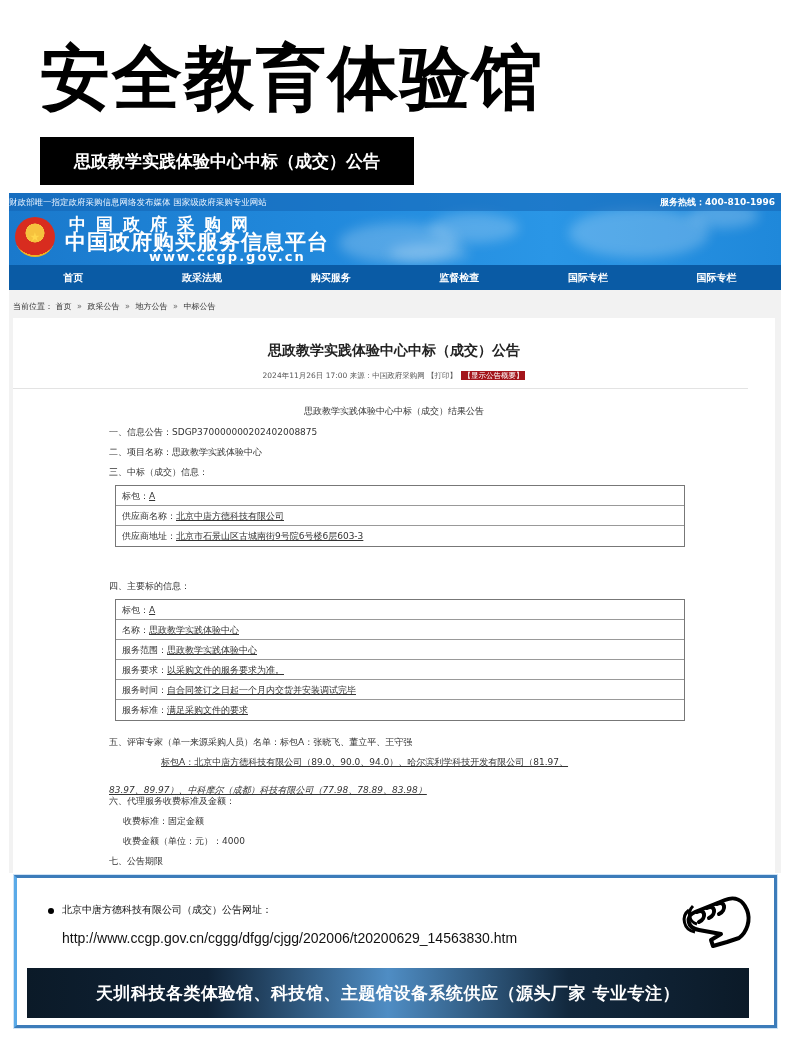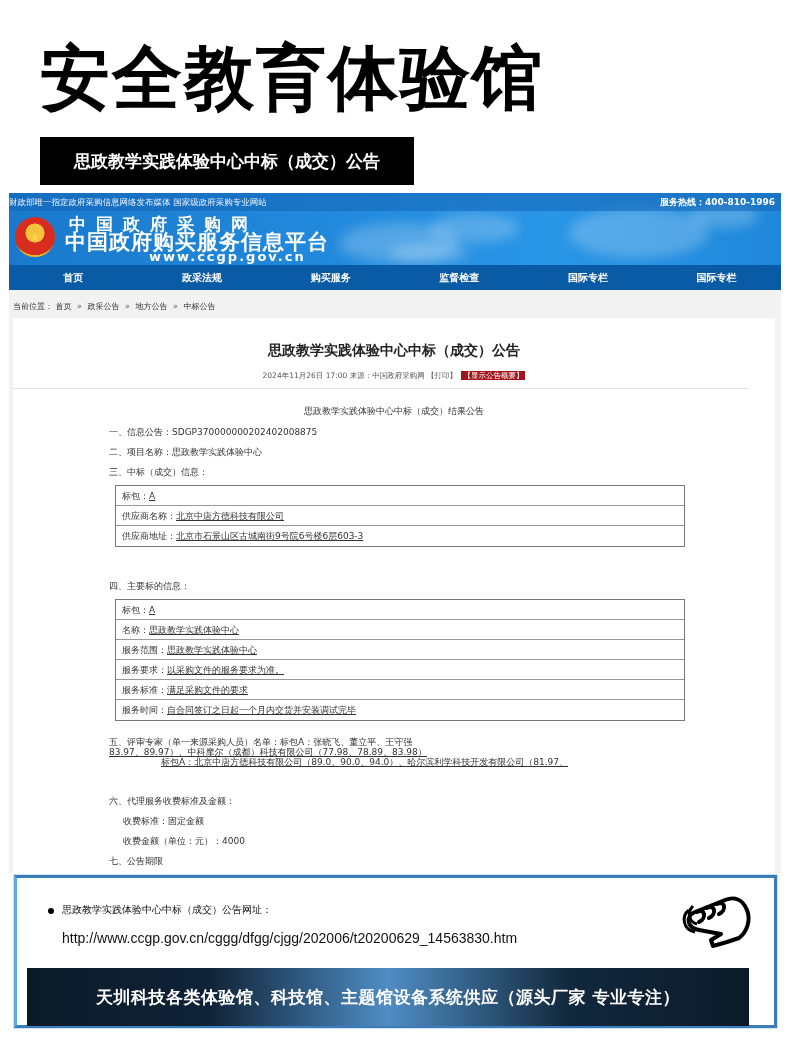--- a/index.html
+++ b/index.html
@@ -74,21 +74,21 @@
     .card {
       position: absolute; left: 14px; top: 875px; width: 763px; height: 153px;
       background: #fff; border: 3px solid #3c7cba; border-left-color: #5aaae8;
       box-shadow: 0 0 0 1px #cfe3f5;
     }
     .card-bullet { position: absolute; left: 31px; top: 30px; width: 6px; height: 6px; border-radius: 50%; background: #000; }
     .card-label { position: absolute; left: 45px; top: 25px; font-size: 10px; color: #111; }
     .card-url { position: absolute; left: 45px; top: 52px; font-size: 14px; color: #111; font-family: "Liberation Sans", sans-serif; }
     .hand { position: absolute; left: 660px; top: 12px; width: 78px; height: 62px; }
     .banner {
-      position: absolute; left: 10px; top: 90px; width: 722px; height: 58px;
+      position: absolute; left: 10px; top: 90px; width: 722px; height: 50px;
       background: linear-gradient(90deg, #0b1a28 0%, #0f2236 25%, #4f8dc4 50%, #12283d 75%, #0b1a28 100%);
       color: #fff; font-size: 17px; font-weight: bold; display: flex; align-items: center; justify-content: center;
       letter-spacing: 0.5px;
     }
   </style>
 </head>
 <body>
 
 <div class="hero-title">安全教育体验馆</div>
 <div class="hero-badge">思政教学实践体验中心中标（成交）公告</div>
@@ -151,37 +151,37 @@
       <div class="row"><span>供应商地址：</span><span class="val">北京市石景山区古城南街9号院6号楼6层603-3</span></div>
     </div>
 
     <div class="line" style="top:262px;">四、主要标的信息：</div>
 
     <div class="tbl" style="top:281px;">
       <div class="row"><span>标包：</span><span class="val">A</span></div>
       <div class="row"><span>名称：</span><span class="val">思政教学实践体验中心</span></div>
       <div class="row"><span>服务范围：</span><span class="val">思政教学实践体验中心</span></div>
       <div class="row"><span>服务要求：</span><span class="val">以采购文件的服务要求为准。</span></div>
+      <div class="row"><span>服务时间：</span><span class="val">自合同签订之日起一个月内交货并安装调试完毕</span></div>
       <div class="row"><span>服务标准：</span><span class="val">满足采购文件的要求</span></div>
-      <div class="row"><span>服务时间：</span><span class="val">自合同签订之日起一个月内交货并安装调试完毕</span></div>
     </div>
 
     <div class="line" style="top:418px;">五、评审专家（单一来源采购人员）名单：标包A：张晓飞、董立平、王守强</div>
     <div class="line u" style="top:438px;left:108px;margin-left:40px;">标包A：北京中唐方德科技有限公司（89.0、90.0、94.0）、哈尔滨利学科技开发有限公司（81.97、</div>
-    <div class="line u" style="top:428px;">83.97、89.97）、中科摩尔（成都）科技有限公司（77.98、78.89、83.98）</div>
+    <div class="line u" style="top:466px;font-style:italic;">83.97、89.97）、中科摩尔（成都）科技有限公司（77.98、78.89、83.98）</div>
     <div class="line" style="top:477px;">六、代理服务收费标准及金额：</div>
     <div class="line" style="top:497px;left:110px;">收费标准：固定金额</div>
     <div class="line" style="top:517px;left:110px;">收费金额（单位：元）：4000</div>
     <div class="line" style="top:537px;">七、公告期限</div>
   </div>
 </div>
 
 <div class="card">
   <div class="card-bullet"></div>
-  <div class="card-label">思政教学实践体验中心中标（成交）公告网址：</div>
+  <div class="card-label">北京中唐方德科技有限公司（成交）公告网址：</div>
   <div class="card-url">http://www.ccgp.gov.cn/cggg/dfgg/cjgg/202006/t20200629_14563830.htm</div>
   <svg class="hand" viewBox="0 0 78 62">
     <g fill="#fff" stroke="#000" stroke-width="4" stroke-linejoin="round" stroke-linecap="round">
       <path d="M50 52 L36 56 L34 50 L44 44 L22 40 C10 38 8 26 18 22 L48 10 C58 6 66 10 70 20 C74 30 70 42 62 48 Z"></path>
       <path d="M20 22 C28 18 30 28 22 32"></path>
       <path d="M30 18 C38 14 40 24 32 28"></path>
       <path d="M40 14 C48 10 50 20 42 24"></path>
     </g>
     <g fill="none" stroke="#000" stroke-width="3">
       <path d="M12 20 C4 26 6 40 18 42"></path>

